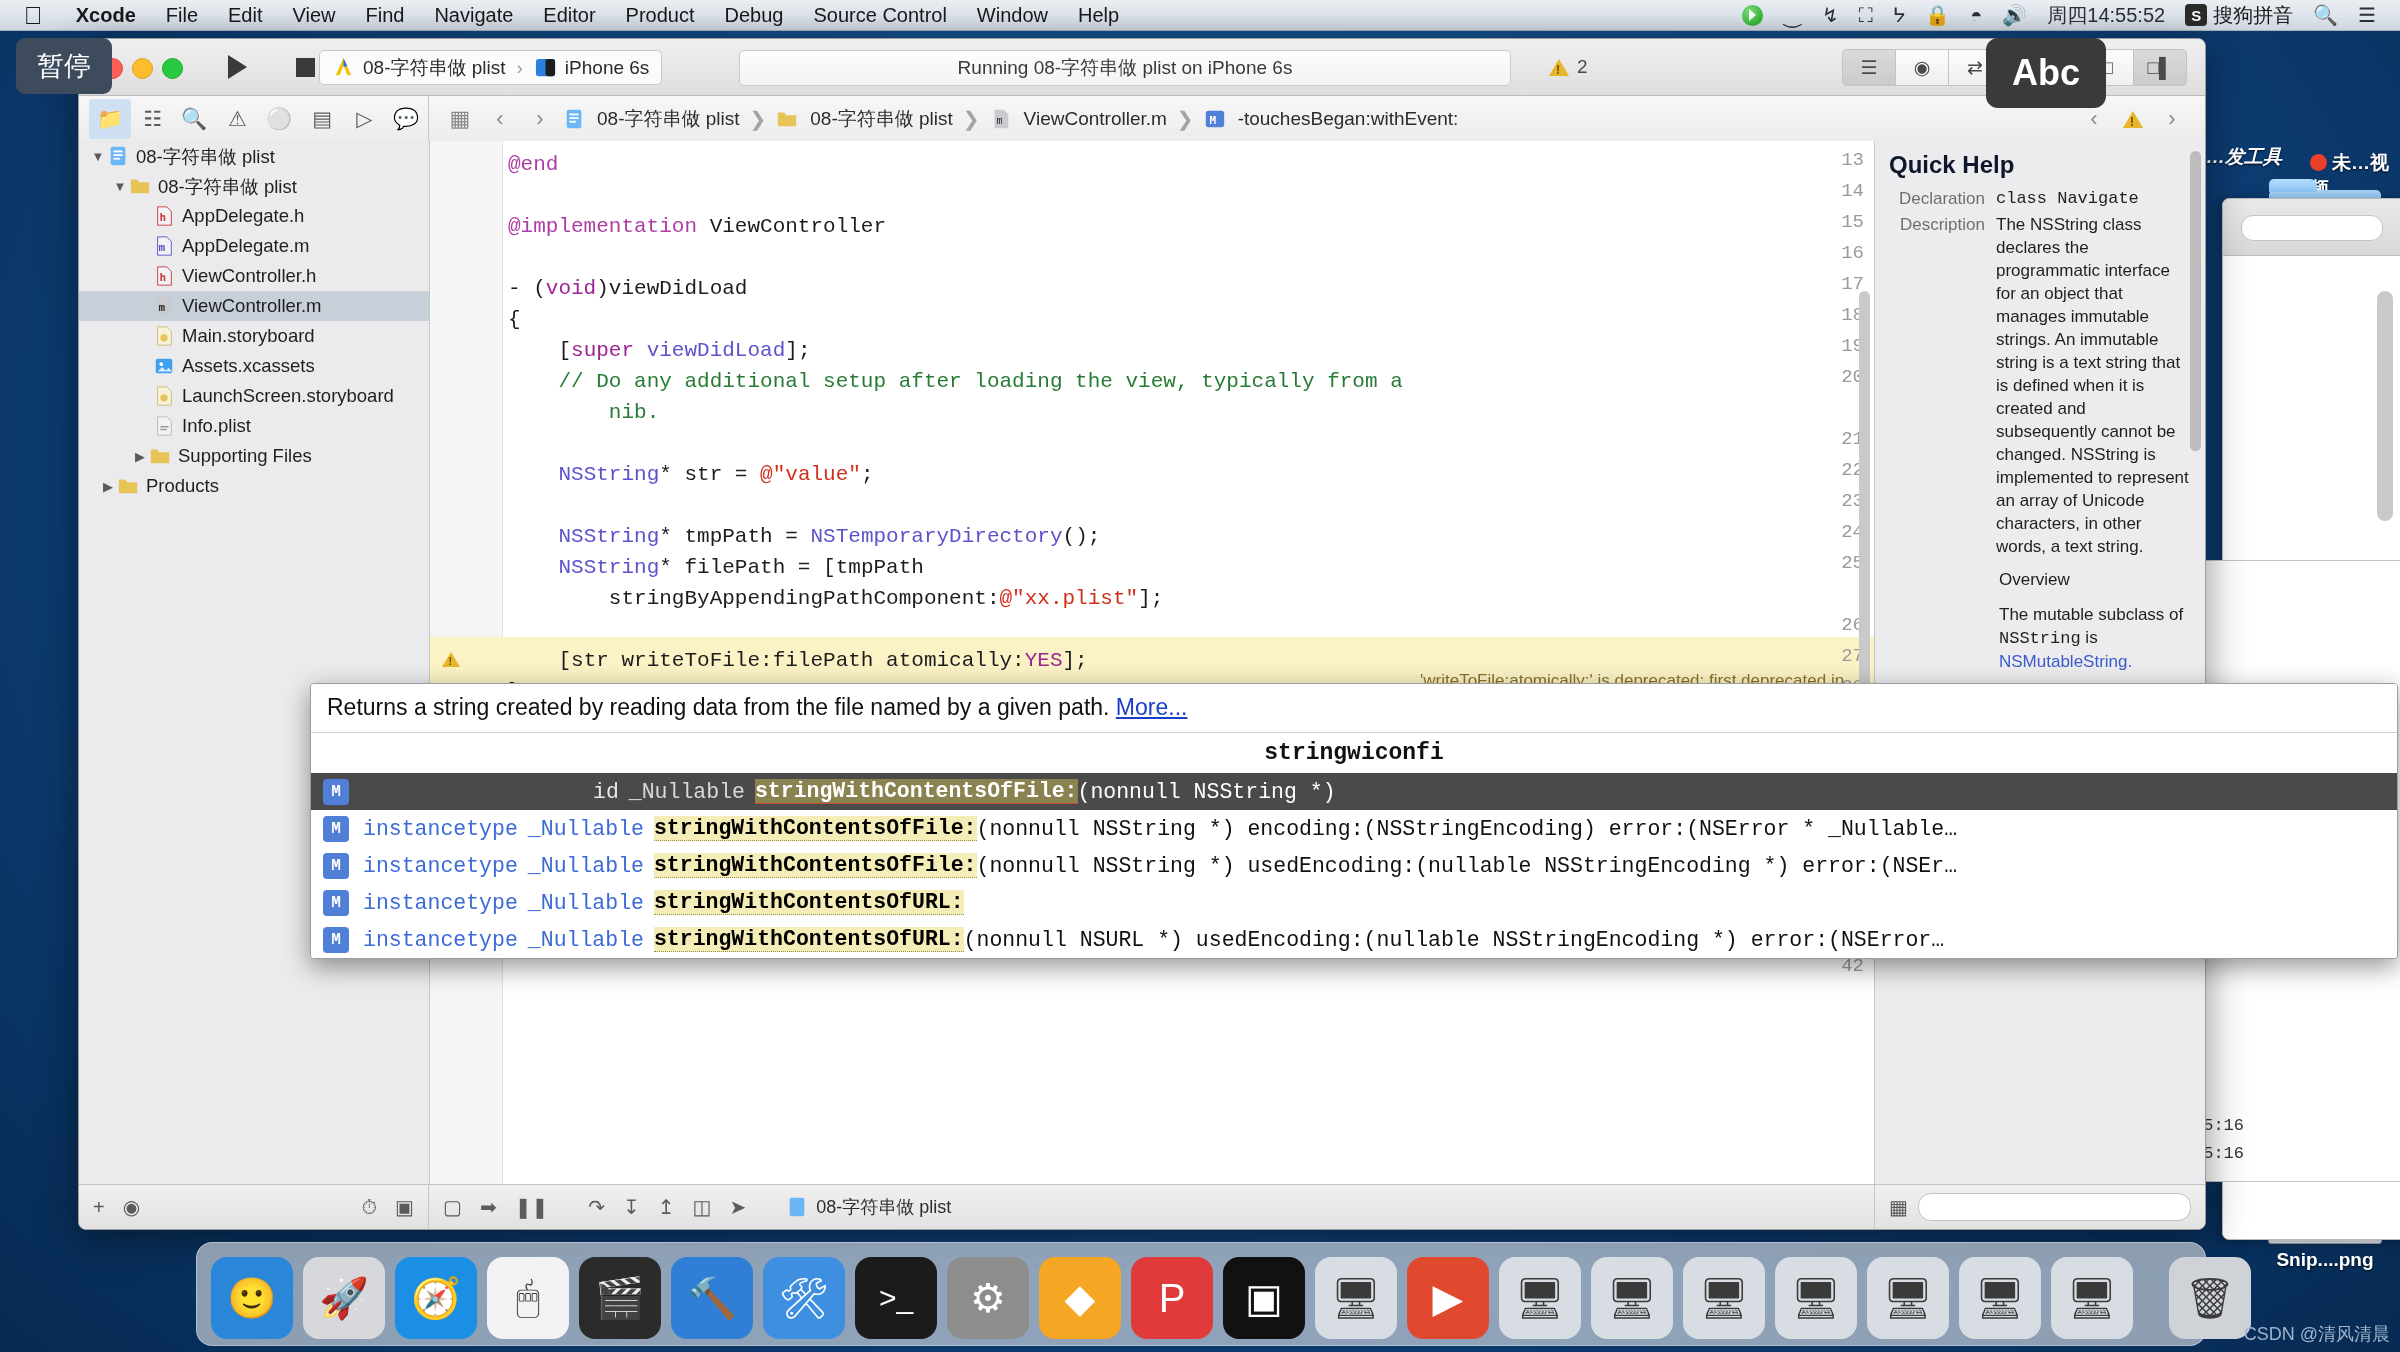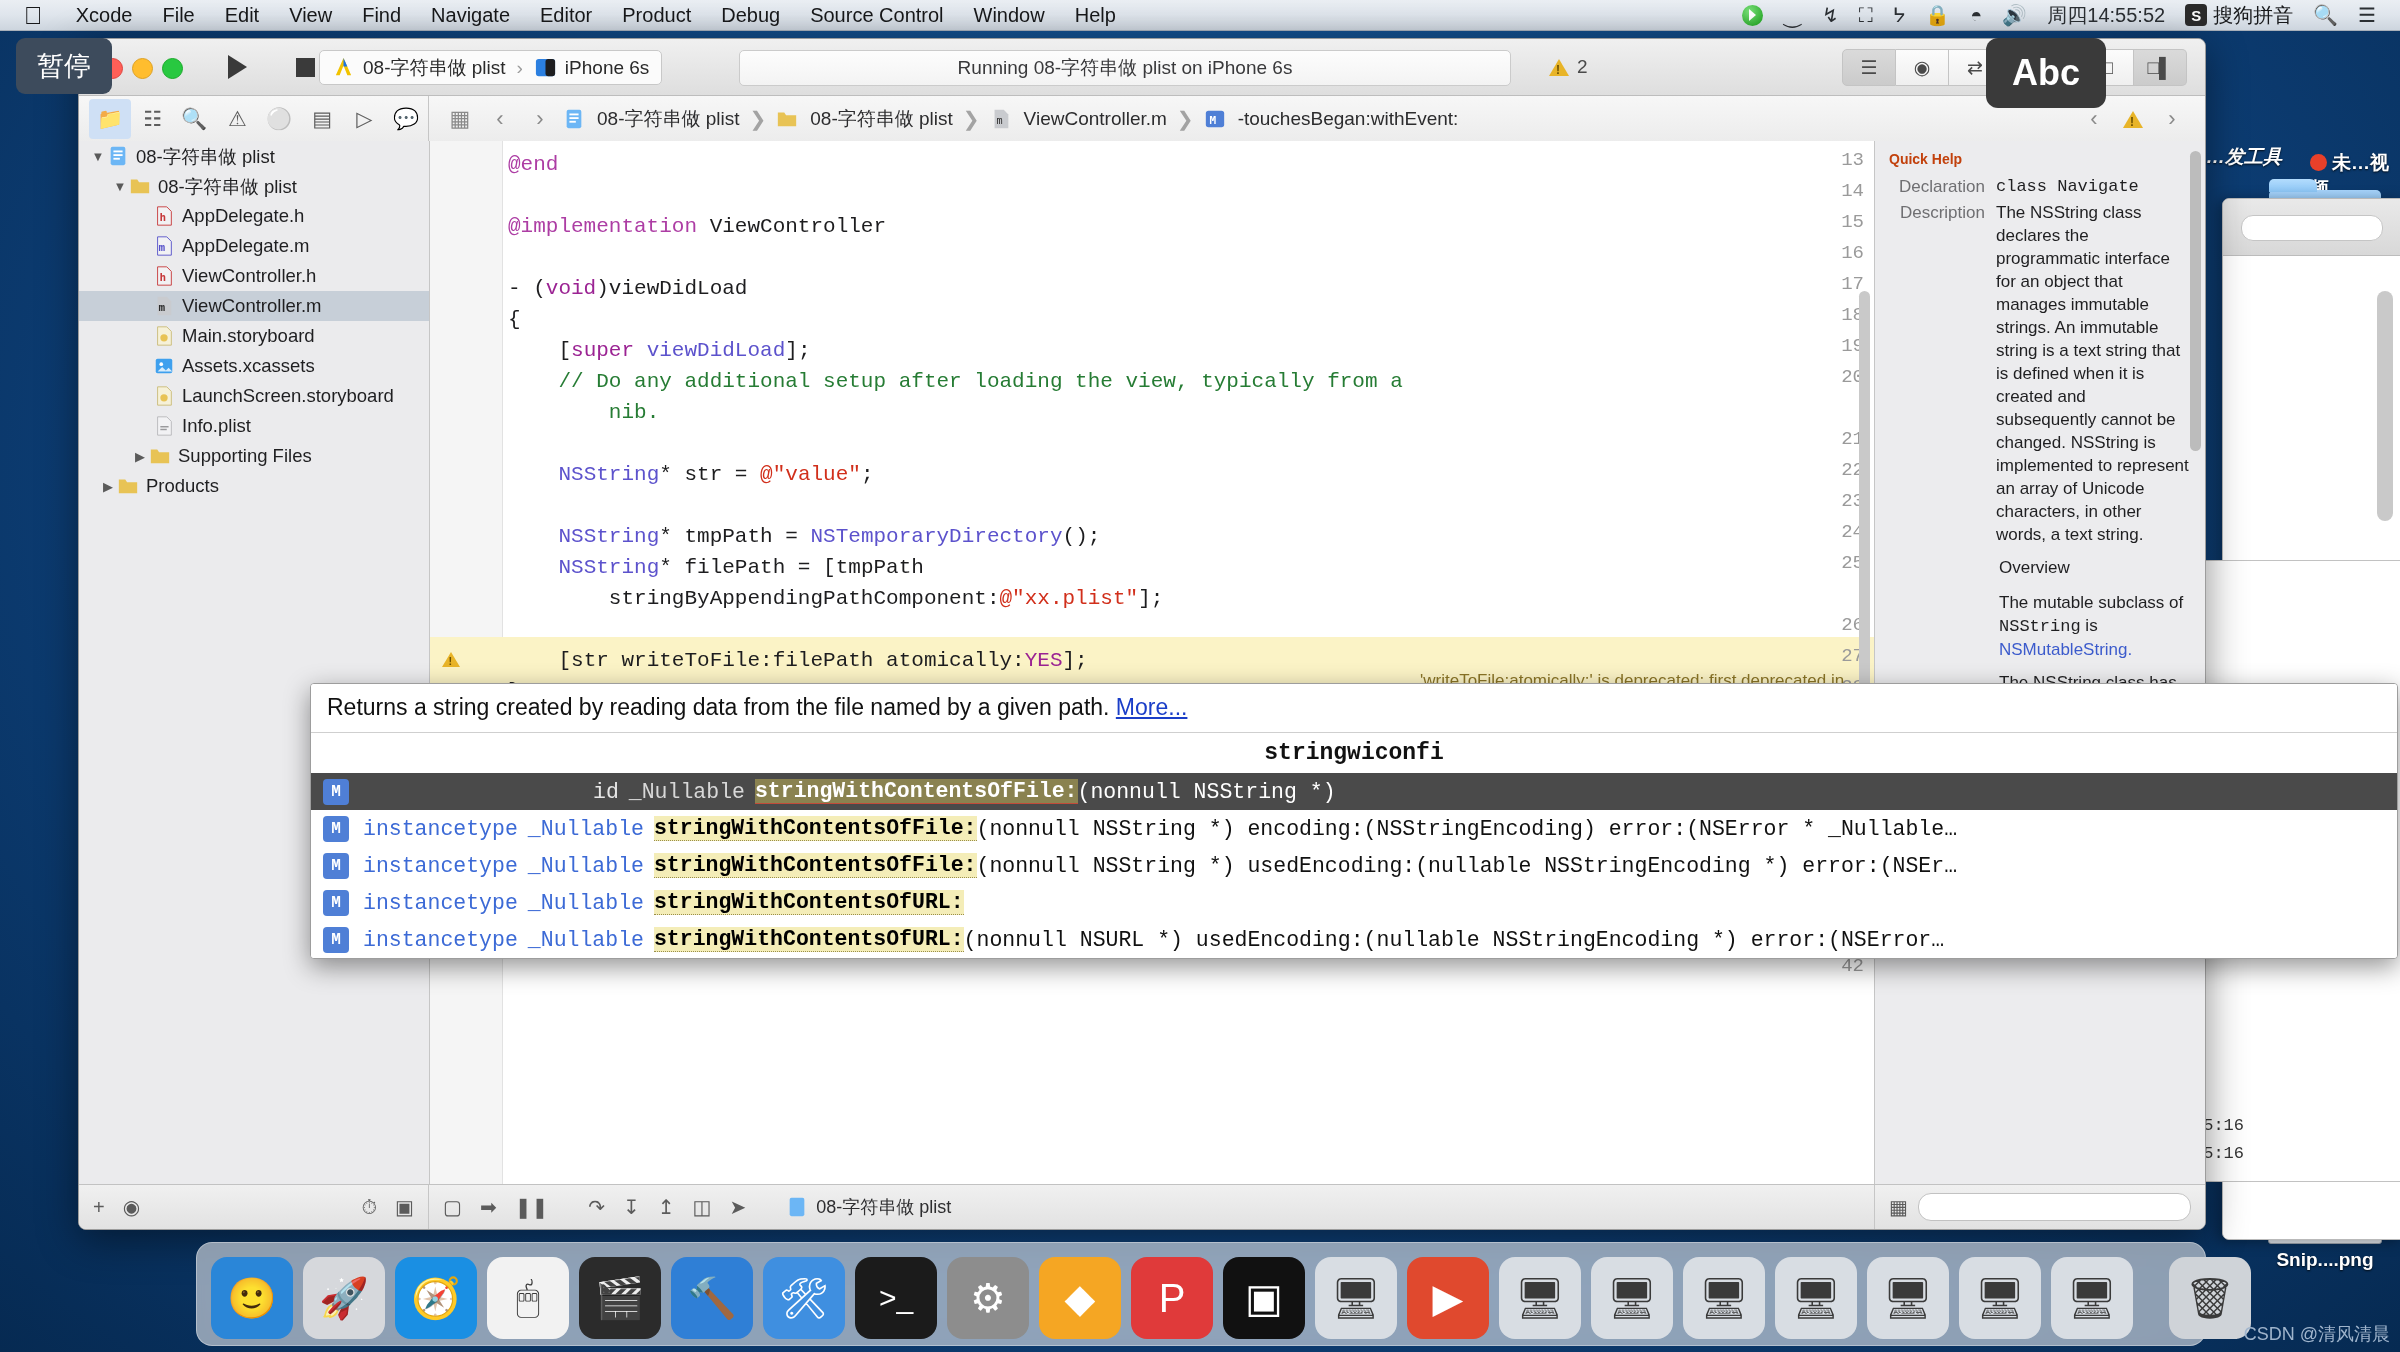--- a/index.html
+++ b/index.html
@@ -57,21 +57,21 @@
   
   #menubar{
     position:absolute;left:0;top:0;width:2400px;height:31px;
     background:linear-gradient(180deg,#eaeef3 0%,#dfe5ec 50%,#cdd5de 100%);
     border-bottom:1px solid #a8b0ba;
     display:flex;align-items:center;box-sizing:border-box;padding:0 10px;
     font-size:20px;color:#17181a;
   }
   #menubar .apple{font-size:25px;margin:0 18px 0 14px;line-height:1;}
   #menubar .mi{padding:0 15px;white-space:nowrap;}
-  #menubar .mi.bold{font-weight:normal;text-align:right;}
+  #menubar .mi.bold{font-weight:bold;text-align:right;}
   #menubar .spacer{flex:1;}
   #menubar .status{display:flex;align-items:center;gap:20px;padding-right:14px;}
   #menubar .status .si{font-size:20px;color:#2b2f33;line-height:1;}
   .greendot{width:21px;height:21px;border-radius:50%;background:radial-gradient(circle at 35% 30%,#7ae07a,#17a017);display:inline-block;position:relative;}
   .greendot:after{content:"";position:absolute;left:7px;top:4px;border-left:7px solid #fff;border-top:6px solid transparent;border-bottom:6px solid transparent;}
   .sogou{display:inline-flex;align-items:center;gap:6px;}
   .sogou .sq{width:22px;height:22px;background:#2b2b2b;color:#fff;border-radius:4px;font-size:15px;display:flex;align-items:center;justify-content:center;font-weight:bold;}
 
   
   #xcode{
@@ -138,21 +138,21 @@
   #code{position:absolute;left:78px;top:0;right:0;bottom:0;font-family:"Liberation Mono",monospace;font-size:21px;line-height:31px;color:#1d1d1f;white-space:pre;}
   .cline{position:absolute;left:0;}
   .kw{color:#ad3da4;}
   .kw2{color:#9b2393;}
   .str{color:#d12f1b;}
   .com{color:#267c34;}
   .cls{color:#5c52cc;}
   .plain{color:#1d1d1f;}
   .hl-row{position:absolute;left:0;right:0;background:#fbf3c6;}
   #quickhelp{width:330px;background:#ececee;border-left:1px solid #c6c6c6;position:relative;overflow:hidden;}
-  #qh-title{font-size:14px;font-weight:bold;color:#c2410c;padding:10px 0 8px 14px;}
+  #qh-title{font-size:24px;font-weight:bold;color:#0f172a;padding:10px 0 8px 14px;}
   .qh-row{display:flex;font-size:17px;line-height:23px;padding:0 16px 0 14px;margin-bottom:3px;}
   .qh-lbl{width:96px;flex:none;color:#6f6f72;text-align:right;padding-right:11px;}
   .qh-val{flex:1;color:#1f1f21;}
   .mono{font-family:"Liberation Mono",monospace;}
   .qh-blue{color:#3c5bcc;}
   .qh-para{font-size:17px;line-height:23px;color:#1f1f21;padding:0 16px 0 124px;margin-top:10px;}
   #qh-scroll{position:absolute;right:4px;top:10px;width:11px;height:300px;background:#bcbcbc;border-radius:6px;}
   #nomatch{position:absolute;left:0;right:0;top:765px;text-align:center;font-size:21px;color:#8b8b8e;}
 
   

